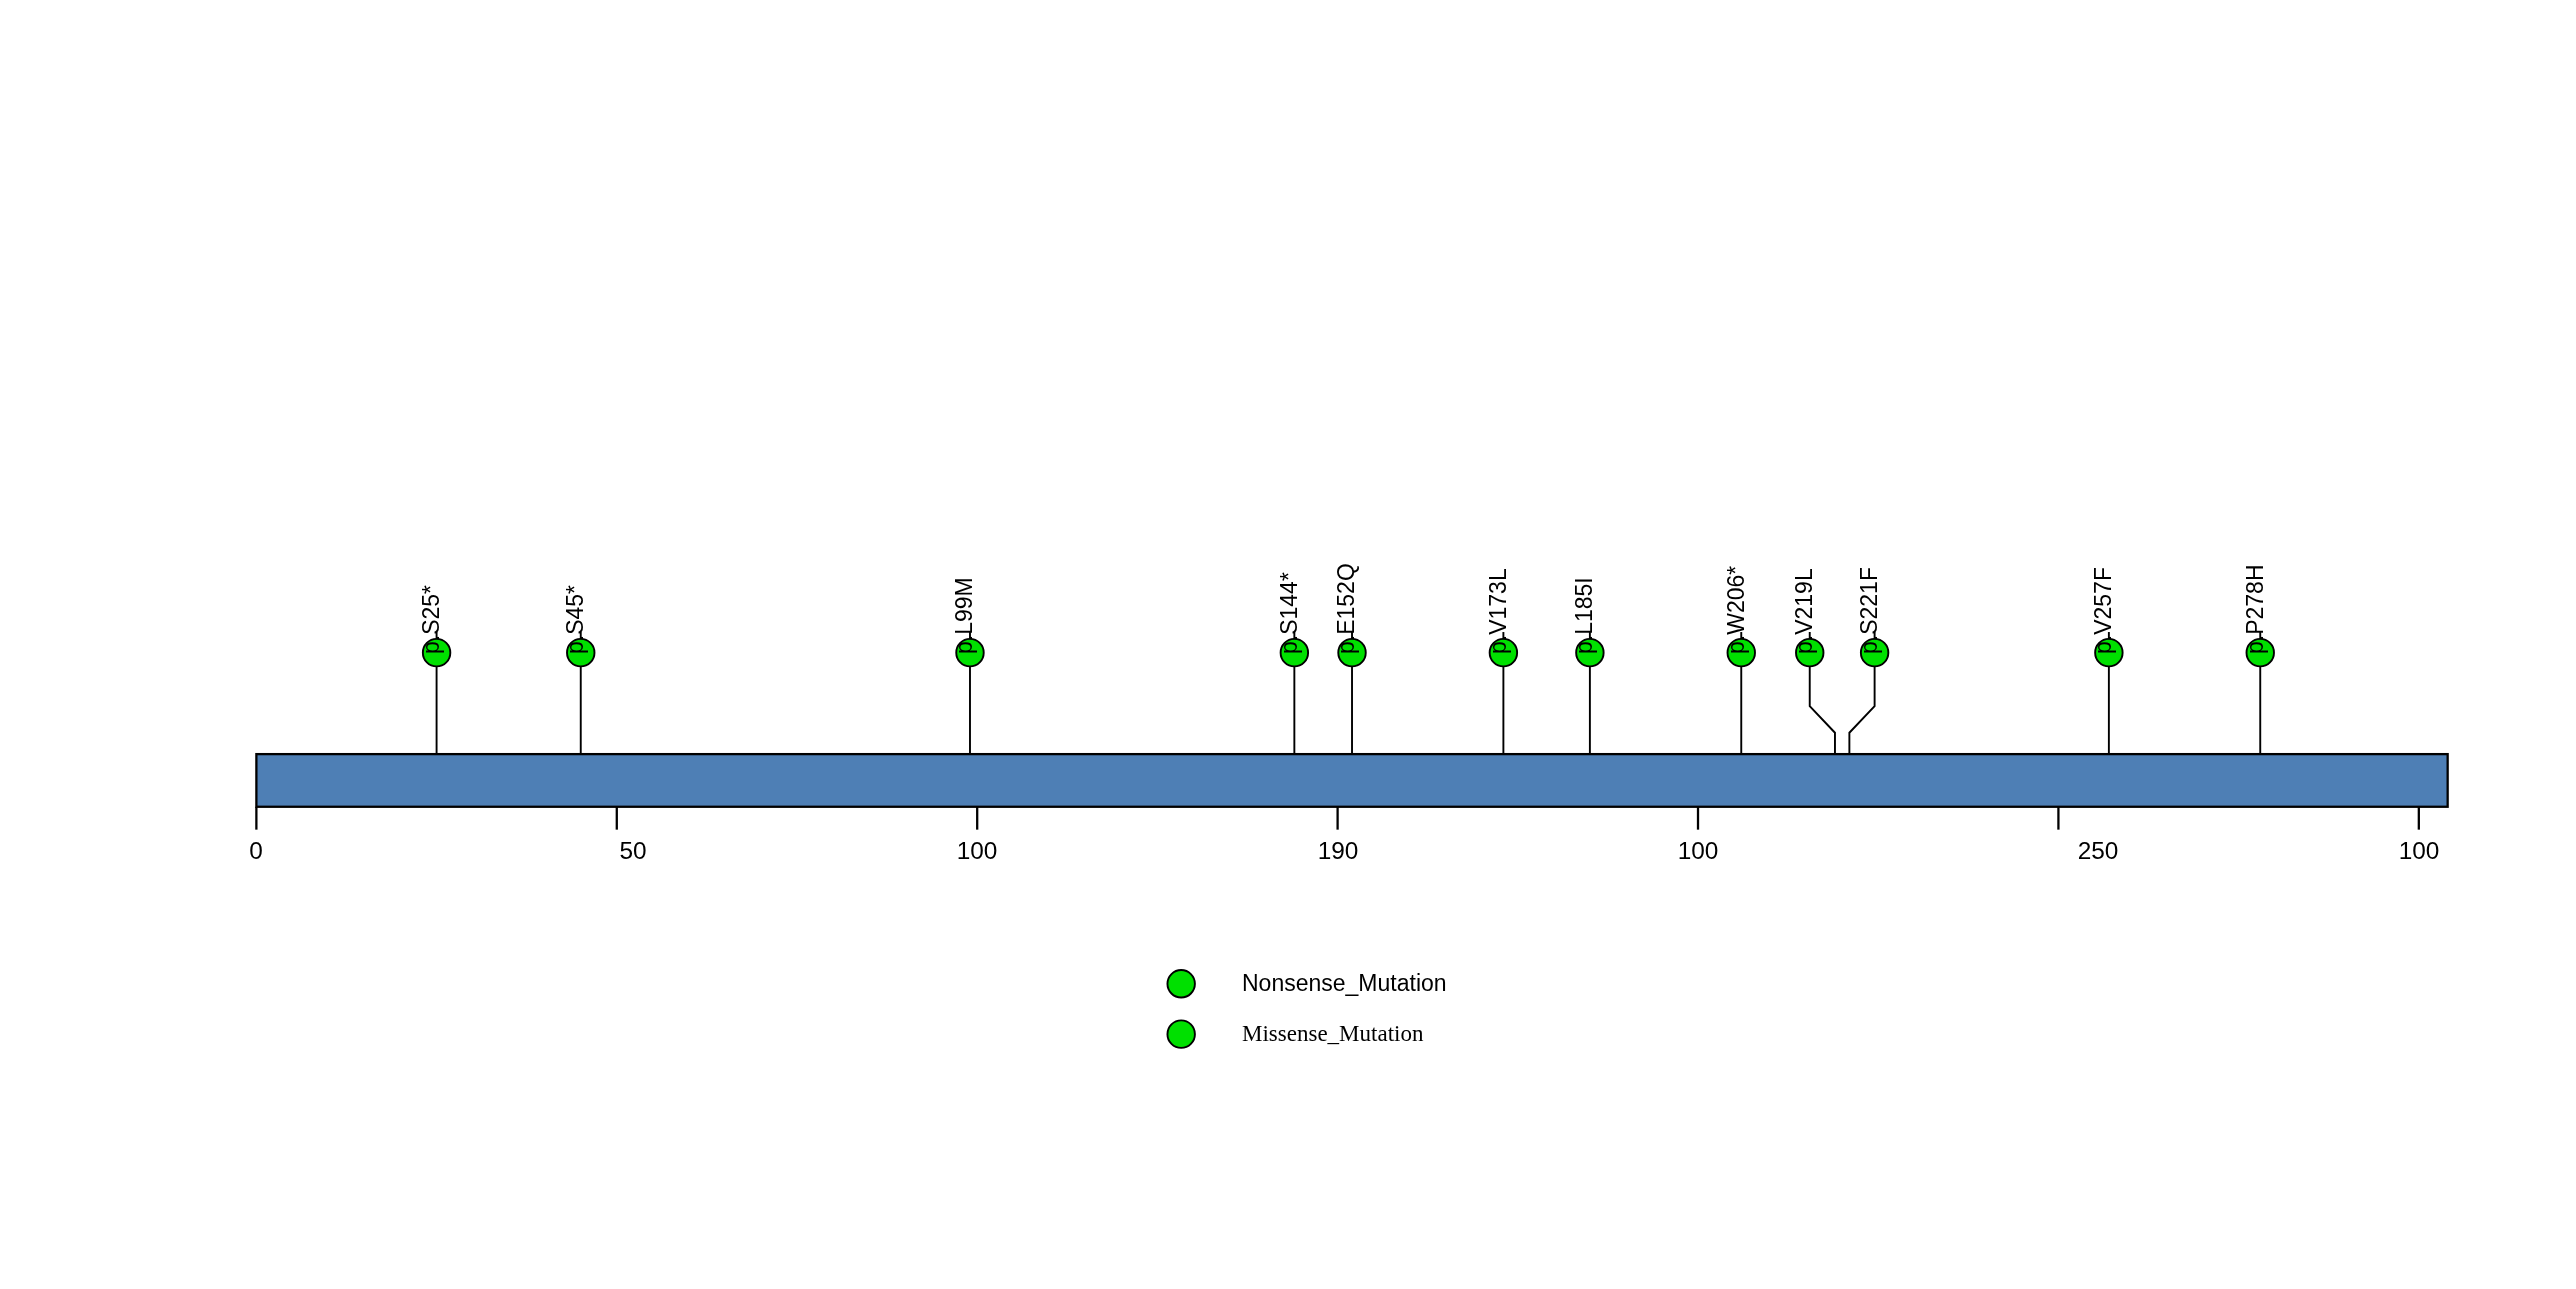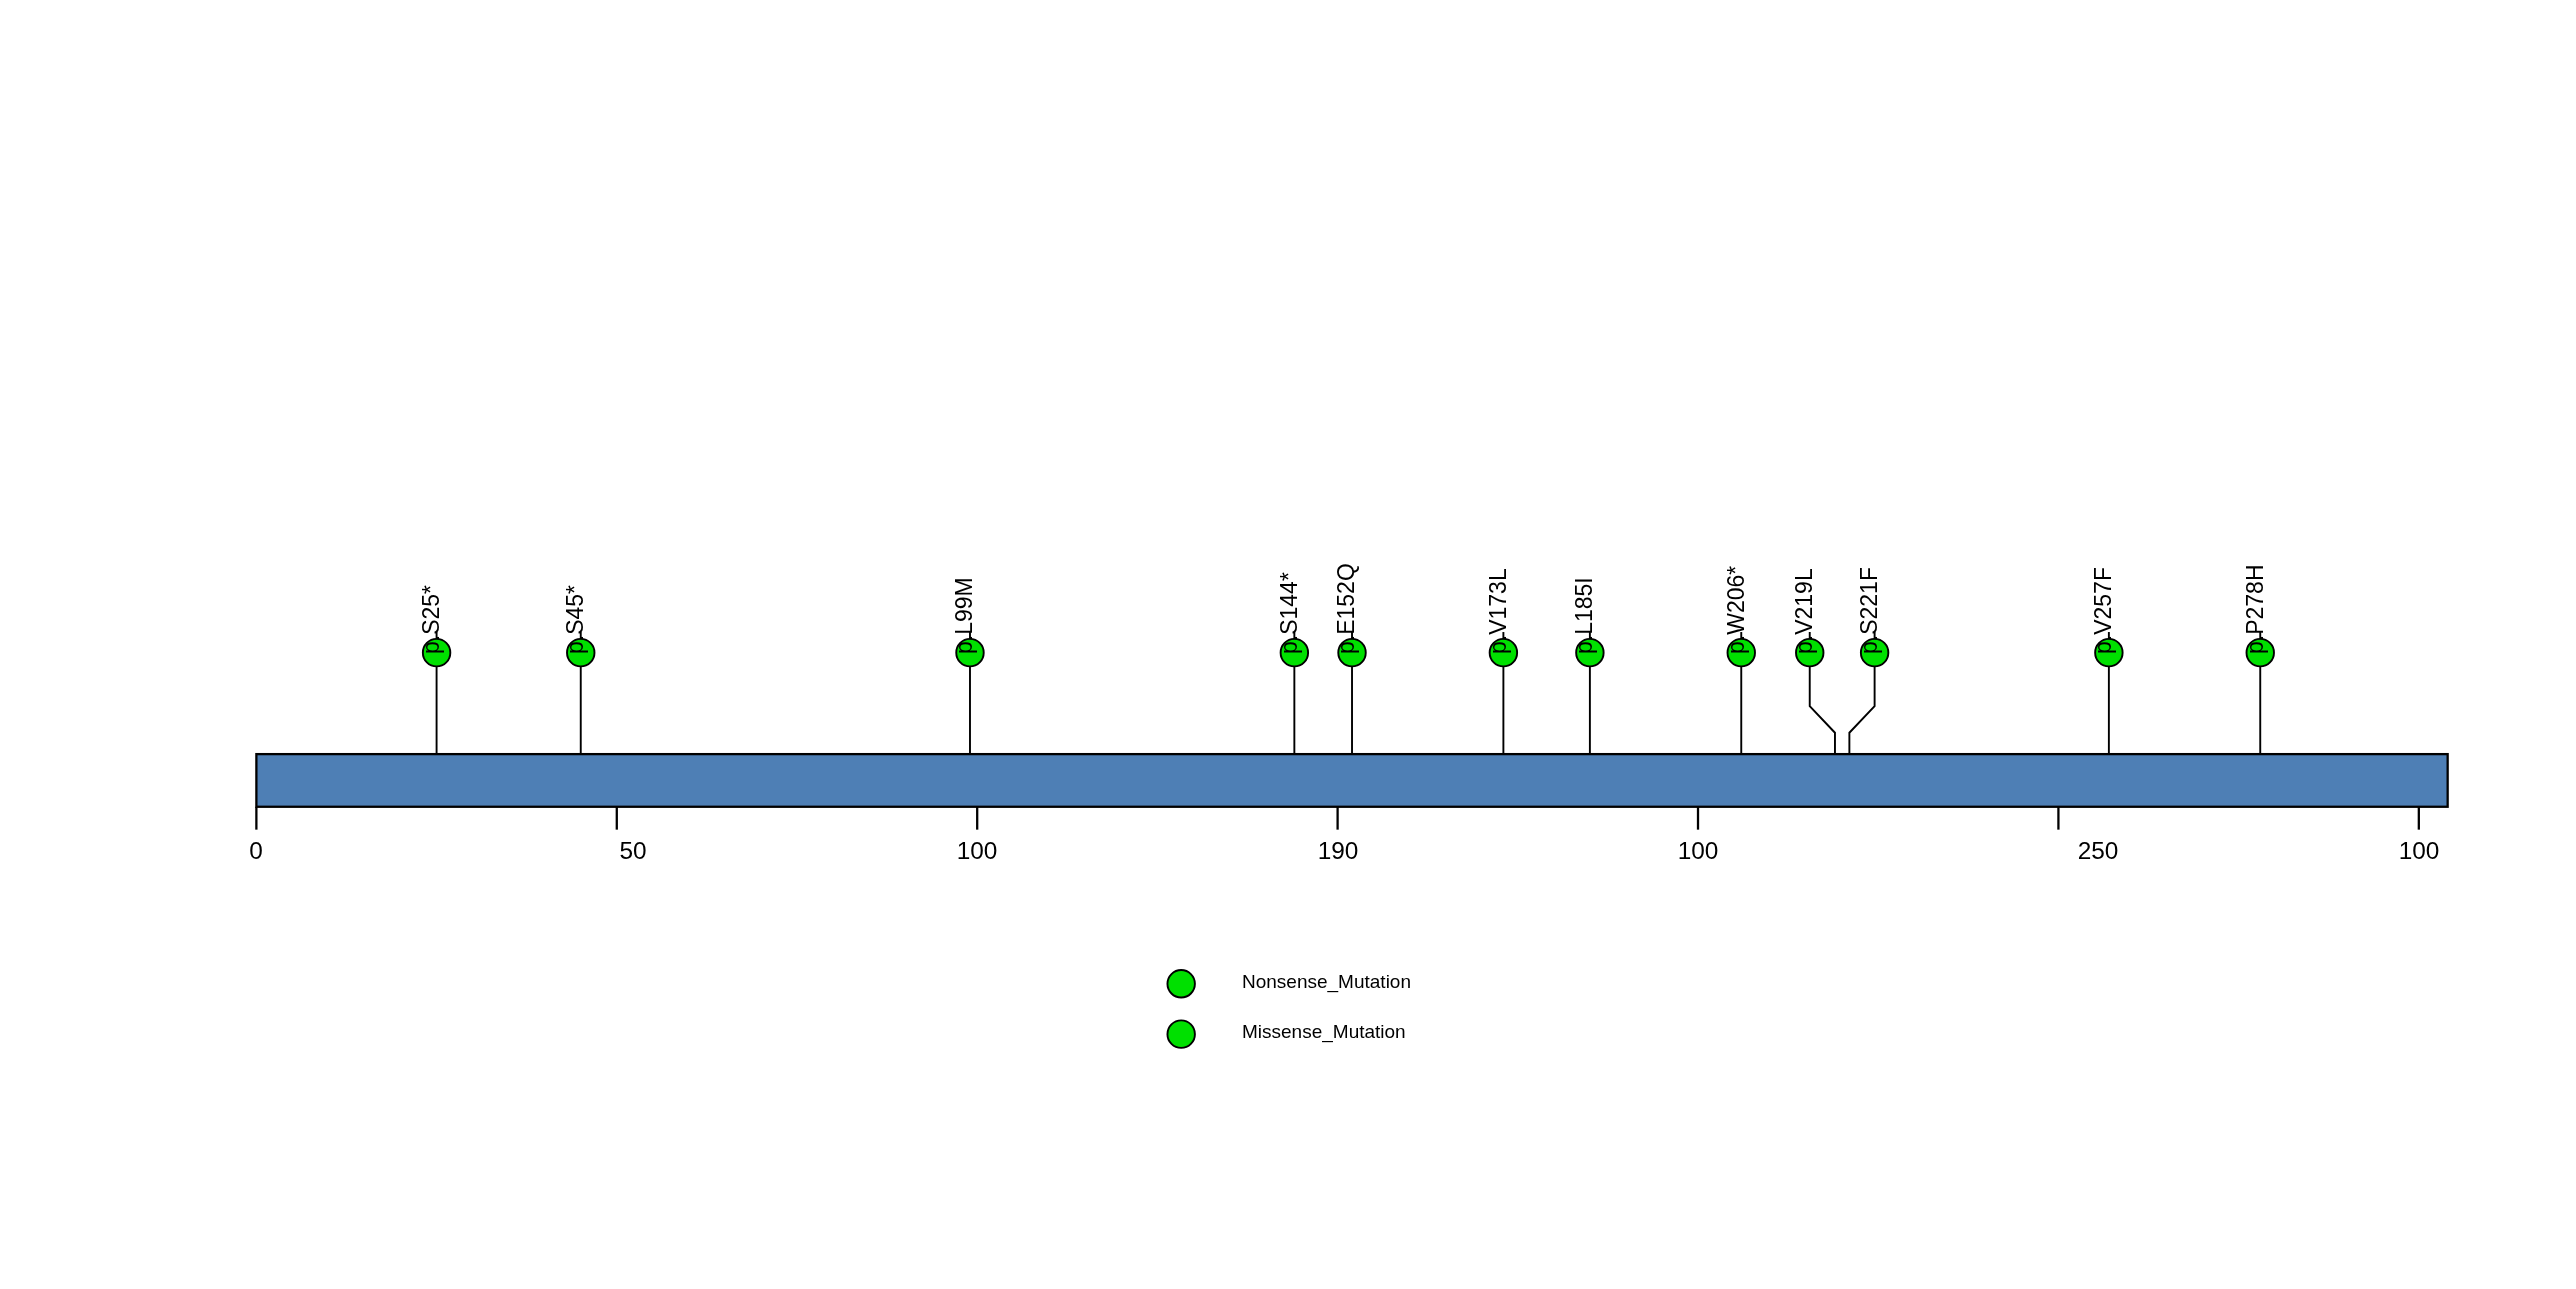--- a/index.html
+++ b/index.html
@@ -42,21 +42,21 @@
     position: absolute;
     font-family: "Liberation Sans", sans-serif;
     font-size: 24.4px;
     color: #000000;
     white-space: nowrap;
     transform: translateX(-50%);
   }
   .legend-label {
     position: absolute;
     font-family: "Liberation Sans", sans-serif;
-    font-size: 19px;
+    font-size: 23px;
     color: #000000;
     white-space: nowrap;
     line-height: 1;
   }
 </style>
 </head>
 <body>
 
 <div id="plot">
 
@@ -125,17 +125,17 @@
       <div class="axis-tick-label" style="left: 256px; top: 837px;">0</div>
       <div class="axis-tick-label" style="left: 617px; top: 837px; margin-left: 16px;">50</div>
       <div class="axis-tick-label" style="left: 977px; top: 837px;">100</div>
       <div class="axis-tick-label" style="left: 1338px; top: 837px;">190</div>
       <div class="axis-tick-label" style="left: 1698px; top: 837px;">100</div>
       <div class="axis-tick-label" style="left: 2058px; top: 837px; margin-left: 40px;">250</div>
       <div class="axis-tick-label" style="left: 2419px; top: 837px;">100</div>
     </div>
   <div id="legend-layer">
       <div class="legend-label" style="left: 1242px; top: 972px;">Nonsense_Mutation</div>
-      <div class="legend-label" style="left: 1242px; top: 1022px;">Missense_Mutation</div>
+      <div class="legend-label" style="left: 1242px; top: 1022px; font-family: Liberation Serif, serif;">Missense_Mutation</div>
     </div>
 
 </div>
 
 
 </body></html>

